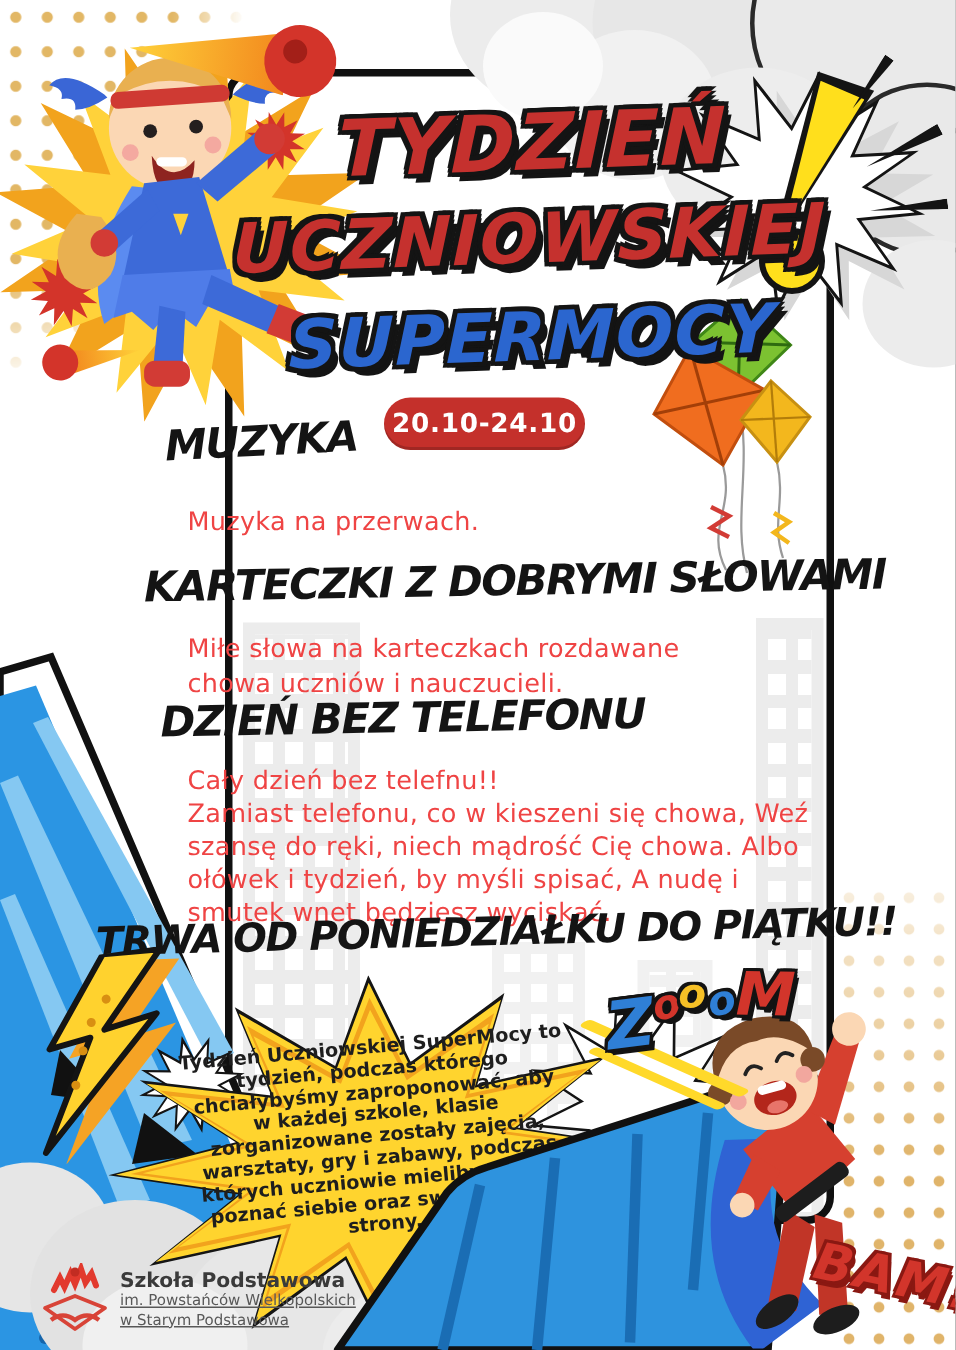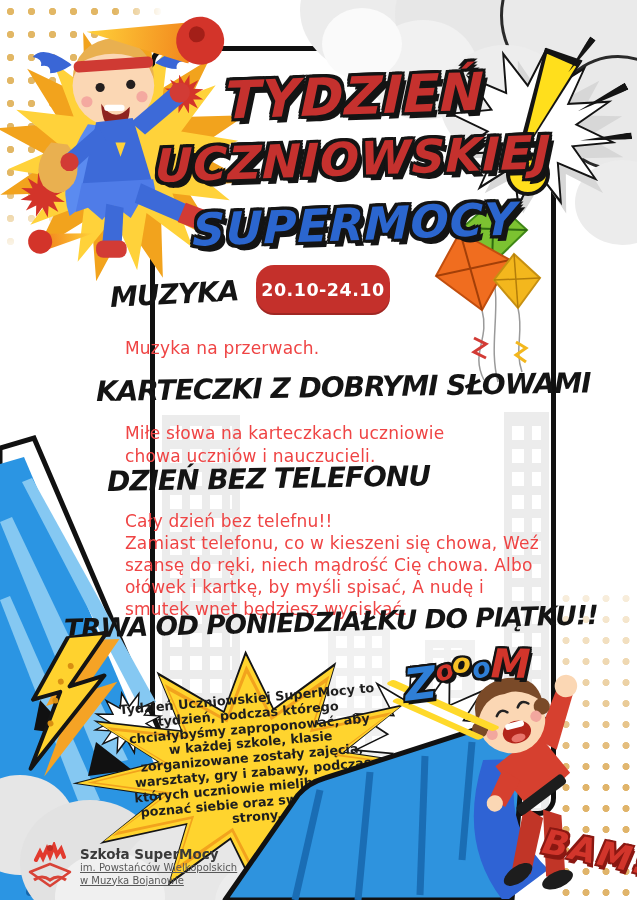--- a/index.html
+++ b/index.html
@@ -40,21 +40,21 @@
       6.7% 25%,30.9% 30.9%,25% 6.7%,43% 23.9%,50% 0%,57% 23.9%,75% 6.7%,69.1% 30.9%,93.3% 25%,76.1% 43%);}
 
   
   .ttl{font-weight:bold;font-style:italic;text-align:center;white-space:nowrap;
        letter-spacing:1px;line-height:1;
        text-shadow:-3px -3px 0 #141414,3px -3px 0 #141414,-3px 3px 0 #141414,3px 3px 0 #141414,
                    -3px 0 0 #141414,3px 0 0 #141414,0 -3px 0 #141414,0 3px 0 #141414,5px 6px 0 #141414;}
   .t-red{color:#c5312e;}
   .t-blue{color:#2b66cf;}
 
-  .badge{left:256px;top:265px;width:134px;height:50px;background:#c4302b;border-radius:18px;
+  .badge{left:256px;top:265px;width:134px;height:35px;background:#c4302b;border-radius:18px;
          display:flex;align-items:center;justify-content:center;color:#fff;font-weight:bold;
          font-size:17.5px;letter-spacing:.5px;box-shadow:inset 0 -2px 0 rgba(0,0,0,.18);}
 
   
   .h{font-weight:bold;font-style:italic;color:#141414;white-space:nowrap;
      letter-spacing:-1px;transform-origin:left center;line-height:1;}
   .body-txt{color:#ef4444;font-size:17px;line-height:22.5px;letter-spacing:.2px;white-space:nowrap;}
 
   
   .bubble-txt{width:312px;text-align:center;font-size:12.8px;line-height:14.8px;color:#1e1e1e;
@@ -207,28 +207,28 @@
   <div class="abs ttl t-red" style="left:140px;top:70px;width:430px;font-size:52px;transform:rotate(-2deg) skewX(-3deg);">TYDZIEŃ</div>
   <div class="abs ttl t-red" style="left:128px;top:136px;width:450px;font-size:46px;transform:rotate(-2deg) skewX(-3deg);">UCZNIOWSKIEJ</div>
   <div class="abs ttl t-blue" style="left:140px;top:202px;width:430px;font-size:45px;transform:rotate(-2deg) skewX(-3deg);">SUPERMOCY</div>
 
   <div class="abs badge">20.10-24.10</div>
 
   <div class="abs h" style="left:110px;top:284px;font-size:28px;transform:rotate(-3deg);">MUZYKA</div>
   <div class="abs body-txt" style="left:125px;top:337px;">Muzyka na przerwach.</div>
 
   <div class="abs h" style="left:96px;top:378px;font-size:28px;transform:rotate(-1deg);">KARTECZKI Z DOBRYMI SŁOWAMI</div>
-  <div class="abs body-txt" style="left:125px;top:422px;">Miłe słowa na karteczkach uczniowie</div>
+  <div class="abs body-txt" style="left:125px;top:422px;">Miłe słowa na karteczkach rozdawane</div>
   <div class="abs body-txt" style="left:125px;top:445px;">chowa uczniów i nauczucieli.</div>
 
   <div class="abs h" style="left:107px;top:468px;font-size:28px;transform:rotate(-1deg);">DZIEŃ BEZ TELEFONU</div>
   <div class="abs body-txt" style="left:125px;top:532px;">Zamiast telefonu, co w kieszeni się chowa, Weź</div>
   <div class="abs body-txt" style="left:125px;top:510px;">Cały dzień bez telefnu!!</div>
   <div class="abs body-txt" style="left:125px;top:554px;">szansę do ręki, niech mądrość Cię chowa. Albo</div>
-  <div class="abs body-txt" style="left:125px;top:576px;">ołówek i kartkę, by myśli spisać, A nudę i</div>
+  <div class="abs body-txt" style="left:125px;top:576px;">ołówek i tydzień, by myśli spisać, A nudę i</div>
   <div class="abs body-txt" style="left:125px;top:598px;">smutek wnet będziesz wyciskać.</div>
 
   <div class="abs h" style="left:64px;top:616px;font-size:26.5px;transform:rotate(-1.5deg);">TRWA OD PONIEDZIAŁKU DO PIĄTKU!!</div>
 
   <svg class="abs" style="left:18px;top:636px;transform:rotate(-8deg);" width="112" height="135" viewBox="0 0 112 135">
     <polygon points="66,2 22,62 50,58 10,132 96,48 60,54 104,6" fill="#f5a325" transform="translate(6,4)"></polygon>
     <polygon points="60,0 16,58 44,54 4,126 90,44 54,50 98,2" fill="#ffd22e" stroke="#141414" stroke-width="4" stroke-linejoin="round"></polygon>
     <circle cx="46" cy="44" r="3" fill="#d88f12"></circle>
       <circle cx="58" cy="30" r="3" fill="#d88f12"></circle>
     <circle cx="38" cy="62" r="3" fill="#d88f12"></circle>
@@ -309,18 +309,18 @@
 
   <div class="abs bam" style="left:542px;top:832px;">BAM!</div>
 
   <svg class="abs" style="left:26px;top:842px;" width="48" height="50" viewBox="0 0 48 50">
     <path d="M4,30 L24,22 L44,30 L24,44 Z" fill="none" stroke="#d84337" stroke-width="2.5" stroke-linejoin="round"></path>
     <path d="M8,38 Q16,32 24,38 Q32,32 40,38" fill="none" stroke="#d84337" stroke-width="3"></path>
     <path d="M10,18 l4,-8 l3,6 l4,-9 l3,7 l4,-10 l3,9 l4,-6 l3,8" fill="none" stroke="#e23a2e" stroke-width="4" stroke-linecap="round"></path>
     <circle cx="24" cy="6" r="3" fill="#c22c22"></circle>
   </svg>
   <div class="abs" style="left:80px;top:846px;">
-    <div class="logo-name">Szkoła SuperMocy</div>
+    <div class="logo-name">Szkoła Podstawowa</div>
     <div class="logo-sub">im. Powstańców Wielkopolskich</div>
-    <div class="logo-sub">w Muzyka Bojanowie</div>
+    <div class="logo-sub">w Starym Podstawowa</div>
   </div>
 
 </div>
 
 </body></html>

